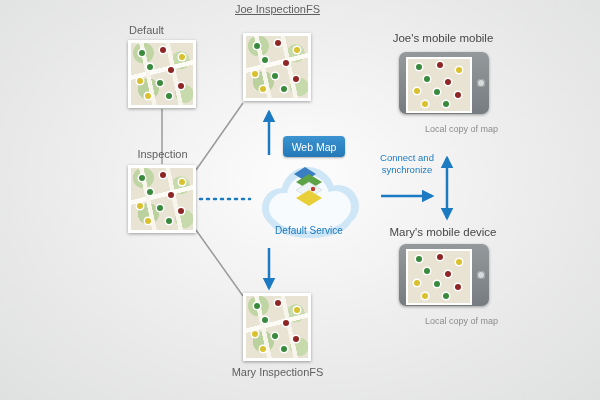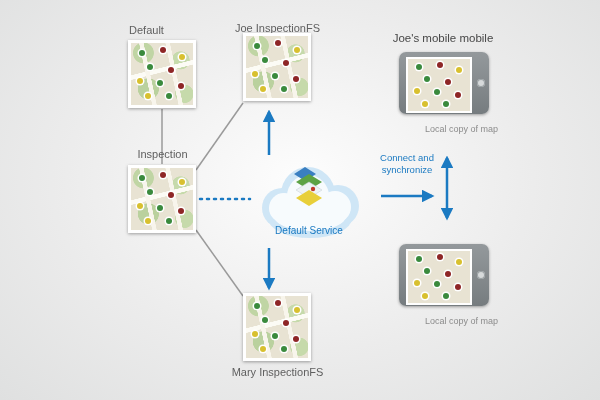--- a/index.html
+++ b/index.html
@@ -116,21 +116,21 @@
         <span class="map-dot" style="left: 30%; top: 38%; background: rgb(58, 138, 61);"></span>
         <span class="map-dot" style="left: 64%; top: 44%; background: rgb(142, 38, 38);"></span>
         <span class="map-dot" style="left: 14%; top: 62%; background: rgb(216, 192, 47);"></span>
         <span class="map-dot" style="left: 46%; top: 64%; background: rgb(58, 138, 61);"></span>
         <span class="map-dot" style="left: 80%; top: 70%; background: rgb(142, 38, 38);"></span>
         <span class="map-dot" style="left: 28%; top: 86%; background: rgb(216, 192, 47);"></span>
         <span class="map-dot" style="left: 62%; top: 86%; background: rgb(58, 138, 61);"></span>
       </div>
   </div>
 
-  <div class="node-label" style="left:215px;top:22px;width:125px;">Joe InspectionFS</div>
+  <div class="node-label" style="left:215px;top:3px;width:125px;text-decoration:underline;">Joe InspectionFS</div>
   <div class="map-node" style="left:243px;top:33px;">
     <div class="map-pattern dots-host">
         <span class="map-dot" style="left: 18%; top: 16%; background: rgb(58, 138, 61);"></span>
         <span class="map-dot" style="left: 52%; top: 12%; background: rgb(142, 38, 38);"></span>
         <span class="map-dot" style="left: 82%; top: 22%; background: rgb(216, 192, 47);"></span>
         <span class="map-dot" style="left: 30%; top: 38%; background: rgb(58, 138, 61);"></span>
         <span class="map-dot" style="left: 64%; top: 44%; background: rgb(142, 38, 38);"></span>
         <span class="map-dot" style="left: 14%; top: 62%; background: rgb(216, 192, 47);"></span>
         <span class="map-dot" style="left: 46%; top: 64%; background: rgb(58, 138, 61);"></span>
         <span class="map-dot" style="left: 80%; top: 70%; background: rgb(142, 38, 38);"></span>
@@ -187,20 +187,23 @@
       </g>
       <g>
         <polygon points="44,22 55,15 66,22 55,29" fill="#3a7fc1"></polygon>
         <polygon points="46,30 59,22 72,30 59,38" fill="#5da244"></polygon>
         <polygon points="46,38 59,30 72,38 59,46" fill="#eef3f5" stroke="#c9d4d9" stroke-width="0.6"></polygon>
         <circle cx="63" cy="37" r="2.2" fill="#c0392b"></circle>
         <polygon points="46,46 59,38 72,46 59,54" fill="#e8cf3a"></polygon>
       </g>
     </svg>
   </div>
+  <div class="webmap-badge">
+    <span>Web Map</span>
+  </div>
   <div class="service-label">Default Service</div>
 
   <div class="device-title" style="left:378px;top:32px;width:130px;">Joe's mobile mobile</div>
   <div class="tablet" style="left:399px;top:52px;">
     <div class="screen map-pattern dots-host">
         <span class="map-dot" style="left: 18%; top: 16%; background: rgb(58, 138, 61);"></span>
         <span class="map-dot" style="left: 52%; top: 12%; background: rgb(142, 38, 38);"></span>
         <span class="map-dot" style="left: 82%; top: 22%; background: rgb(216, 192, 47);"></span>
         <span class="map-dot" style="left: 30%; top: 38%; background: rgb(58, 138, 61);"></span>
         <span class="map-dot" style="left: 64%; top: 44%; background: rgb(142, 38, 38);"></span>
@@ -209,20 +212,21 @@
         <span class="map-dot" style="left: 80%; top: 70%; background: rgb(142, 38, 38);"></span>
         <span class="map-dot" style="left: 28%; top: 86%; background: rgb(216, 192, 47);"></span>
         <span class="map-dot" style="left: 62%; top: 86%; background: rgb(58, 138, 61);"></span>
       </div>
     <div class="home-button"></div>
   </div>
   <div class="device-caption" style="left:388px;top:124px;width:110px;">Local copy of map</div>
 
   <div class="sync-label" style="left:372px;top:152px;width:70px;">Connect and synchronize</div>
 
+  <div class="device-title" style="left:373px;top:226px;width:140px;">Mary's mobile device</div>
   <div class="tablet" style="left:399px;top:244px;">
     <div class="screen map-pattern dots-host">
         <span class="map-dot" style="left: 18%; top: 16%; background: rgb(58, 138, 61);"></span>
         <span class="map-dot" style="left: 52%; top: 12%; background: rgb(142, 38, 38);"></span>
         <span class="map-dot" style="left: 82%; top: 22%; background: rgb(216, 192, 47);"></span>
         <span class="map-dot" style="left: 30%; top: 38%; background: rgb(58, 138, 61);"></span>
         <span class="map-dot" style="left: 64%; top: 44%; background: rgb(142, 38, 38);"></span>
         <span class="map-dot" style="left: 14%; top: 62%; background: rgb(216, 192, 47);"></span>
         <span class="map-dot" style="left: 46%; top: 64%; background: rgb(58, 138, 61);"></span>
         <span class="map-dot" style="left: 80%; top: 70%; background: rgb(142, 38, 38);"></span>

